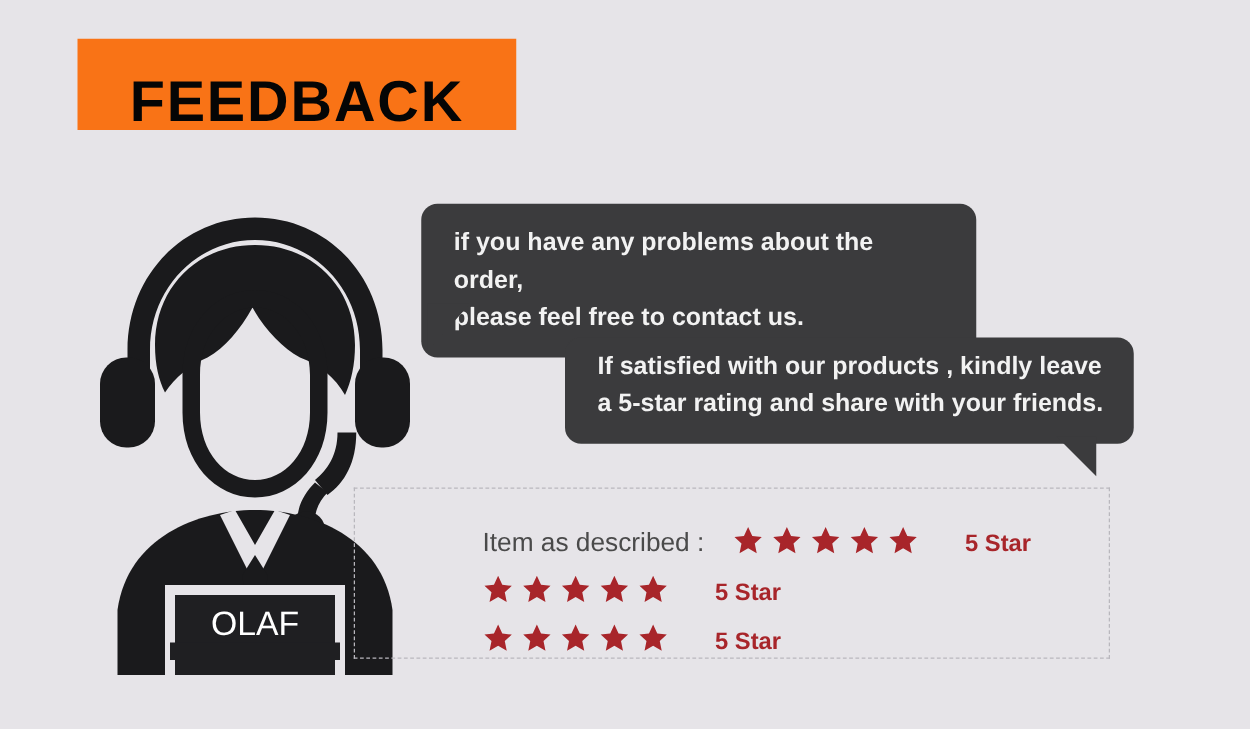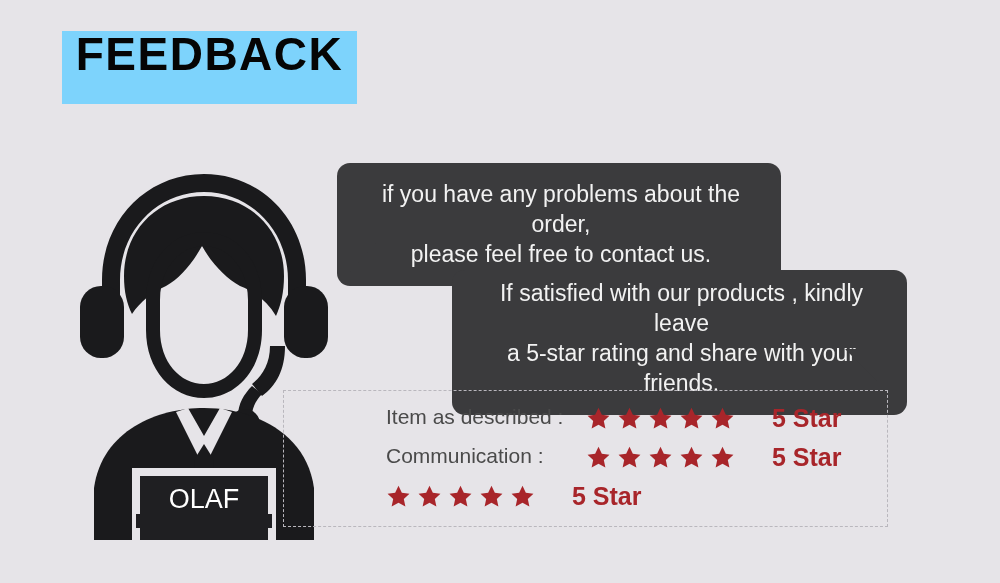--- a/index.html
+++ b/index.html
@@ -18,25 +18,25 @@
     width: 1000px;
     height: 583px;
     background: #e6e4e8;
   }
 
   
   .banner {
     position: absolute;
     left: 62px;
     top: 31px;
-    width: 295px;
+    width: 351px;
     height: 73px;
-    background: #7dd3fc;
+    background: #f97316;
     display: flex;
-    align-items: flex-start;
+    align-items: flex-end;
     justify-content: center;
   }
   .banner-text {
     font-family: "Liberation Sans", sans-serif;
     font-weight: 700;
     font-size: 46px;
     letter-spacing: 1.5px;
     color: #050505;
     line-height: 1;
     white-space: nowrap;
@@ -55,25 +55,24 @@
   
   .bubble {
     position: absolute;
     background: #3b3b3d;
     border-radius: 13px;
     box-sizing: border-box;
   }
   .bubble-text {
     color: #f2f2f2;
     font-family: "Liberation Sans", sans-serif;
-    font-weight: 400;
-    font-size: 23px;
+    font-weight: 700;
+    font-size: 20px;
     line-height: 30px;
     white-space: pre-line;
-    text-align: center;
   }
   .bubble-1 {
     left: 337px;
     top: 163px;
     width: 444px;
     padding: 16px 22px 17px 26px;
   }
   .bubble-2 {
     left: 452px;
     top: 270px;
@@ -109,21 +108,21 @@
     box-sizing: border-box;
   }
   .ratings-list {
     position: absolute;
     left: 386px;
     top: 406px;
     width: 470px;
   }
   .rating-row {
     display: flex;
-    align-items: flex-start;
+    align-items: flex-end;
     height: 39px;
   }
   .rating-label {
     width: 200px;
     flex: 0 0 200px;
     color: #4a4a4a;
     font-family: "Liberation Sans", sans-serif;
     font-weight: 300;
     font-size: 21px;
     line-height: 1;
@@ -137,21 +136,21 @@
   }
   .star {
     display: block;
     width: 25px;
     height: 25px;
   }
   .rating-value {
     color: #a8252a;
     font-family: "Liberation Sans", sans-serif;
     font-weight: 700;
-    font-size: 25px;
+    font-size: 19px;
     line-height: 1;
     margin-left: 18px;
     white-space: nowrap;
   }
 </style>
 </head>
 <body>
 
 <div id="stage">
 
@@ -228,21 +227,20 @@
             <path fill="#a8252a" d="M12 1.6l3.2 6.9 7.3.8-5.4 5 1.5 7.3L12 17.9 5.4 21.6l1.5-7.3-5.4-5 7.3-.8z"></path>
           </svg>
         <svg class="star" viewBox="0 0 24 24">
             <path fill="#a8252a" d="M12 1.6l3.2 6.9 7.3.8-5.4 5 1.5 7.3L12 17.9 5.4 21.6l1.5-7.3-5.4-5 7.3-.8z"></path>
           </svg>
       </span>
       <span class="rating-value">5 Star</span>
     </div>
 
     <div class="rating-row">
-      <span class="rating-label">Communication :</span>
       <span class="rating-stars">
         <svg class="star" viewBox="0 0 24 24">
             <path fill="#a8252a" d="M12 1.6l3.2 6.9 7.3.8-5.4 5 1.5 7.3L12 17.9 5.4 21.6l1.5-7.3-5.4-5 7.3-.8z"></path>
           </svg>
         <svg class="star" viewBox="0 0 24 24">
             <path fill="#a8252a" d="M12 1.6l3.2 6.9 7.3.8-5.4 5 1.5 7.3L12 17.9 5.4 21.6l1.5-7.3-5.4-5 7.3-.8z"></path>
           </svg>
         <svg class="star" viewBox="0 0 24 24">
             <path fill="#a8252a" d="M12 1.6l3.2 6.9 7.3.8-5.4 5 1.5 7.3L12 17.9 5.4 21.6l1.5-7.3-5.4-5 7.3-.8z"></path>
           </svg>

